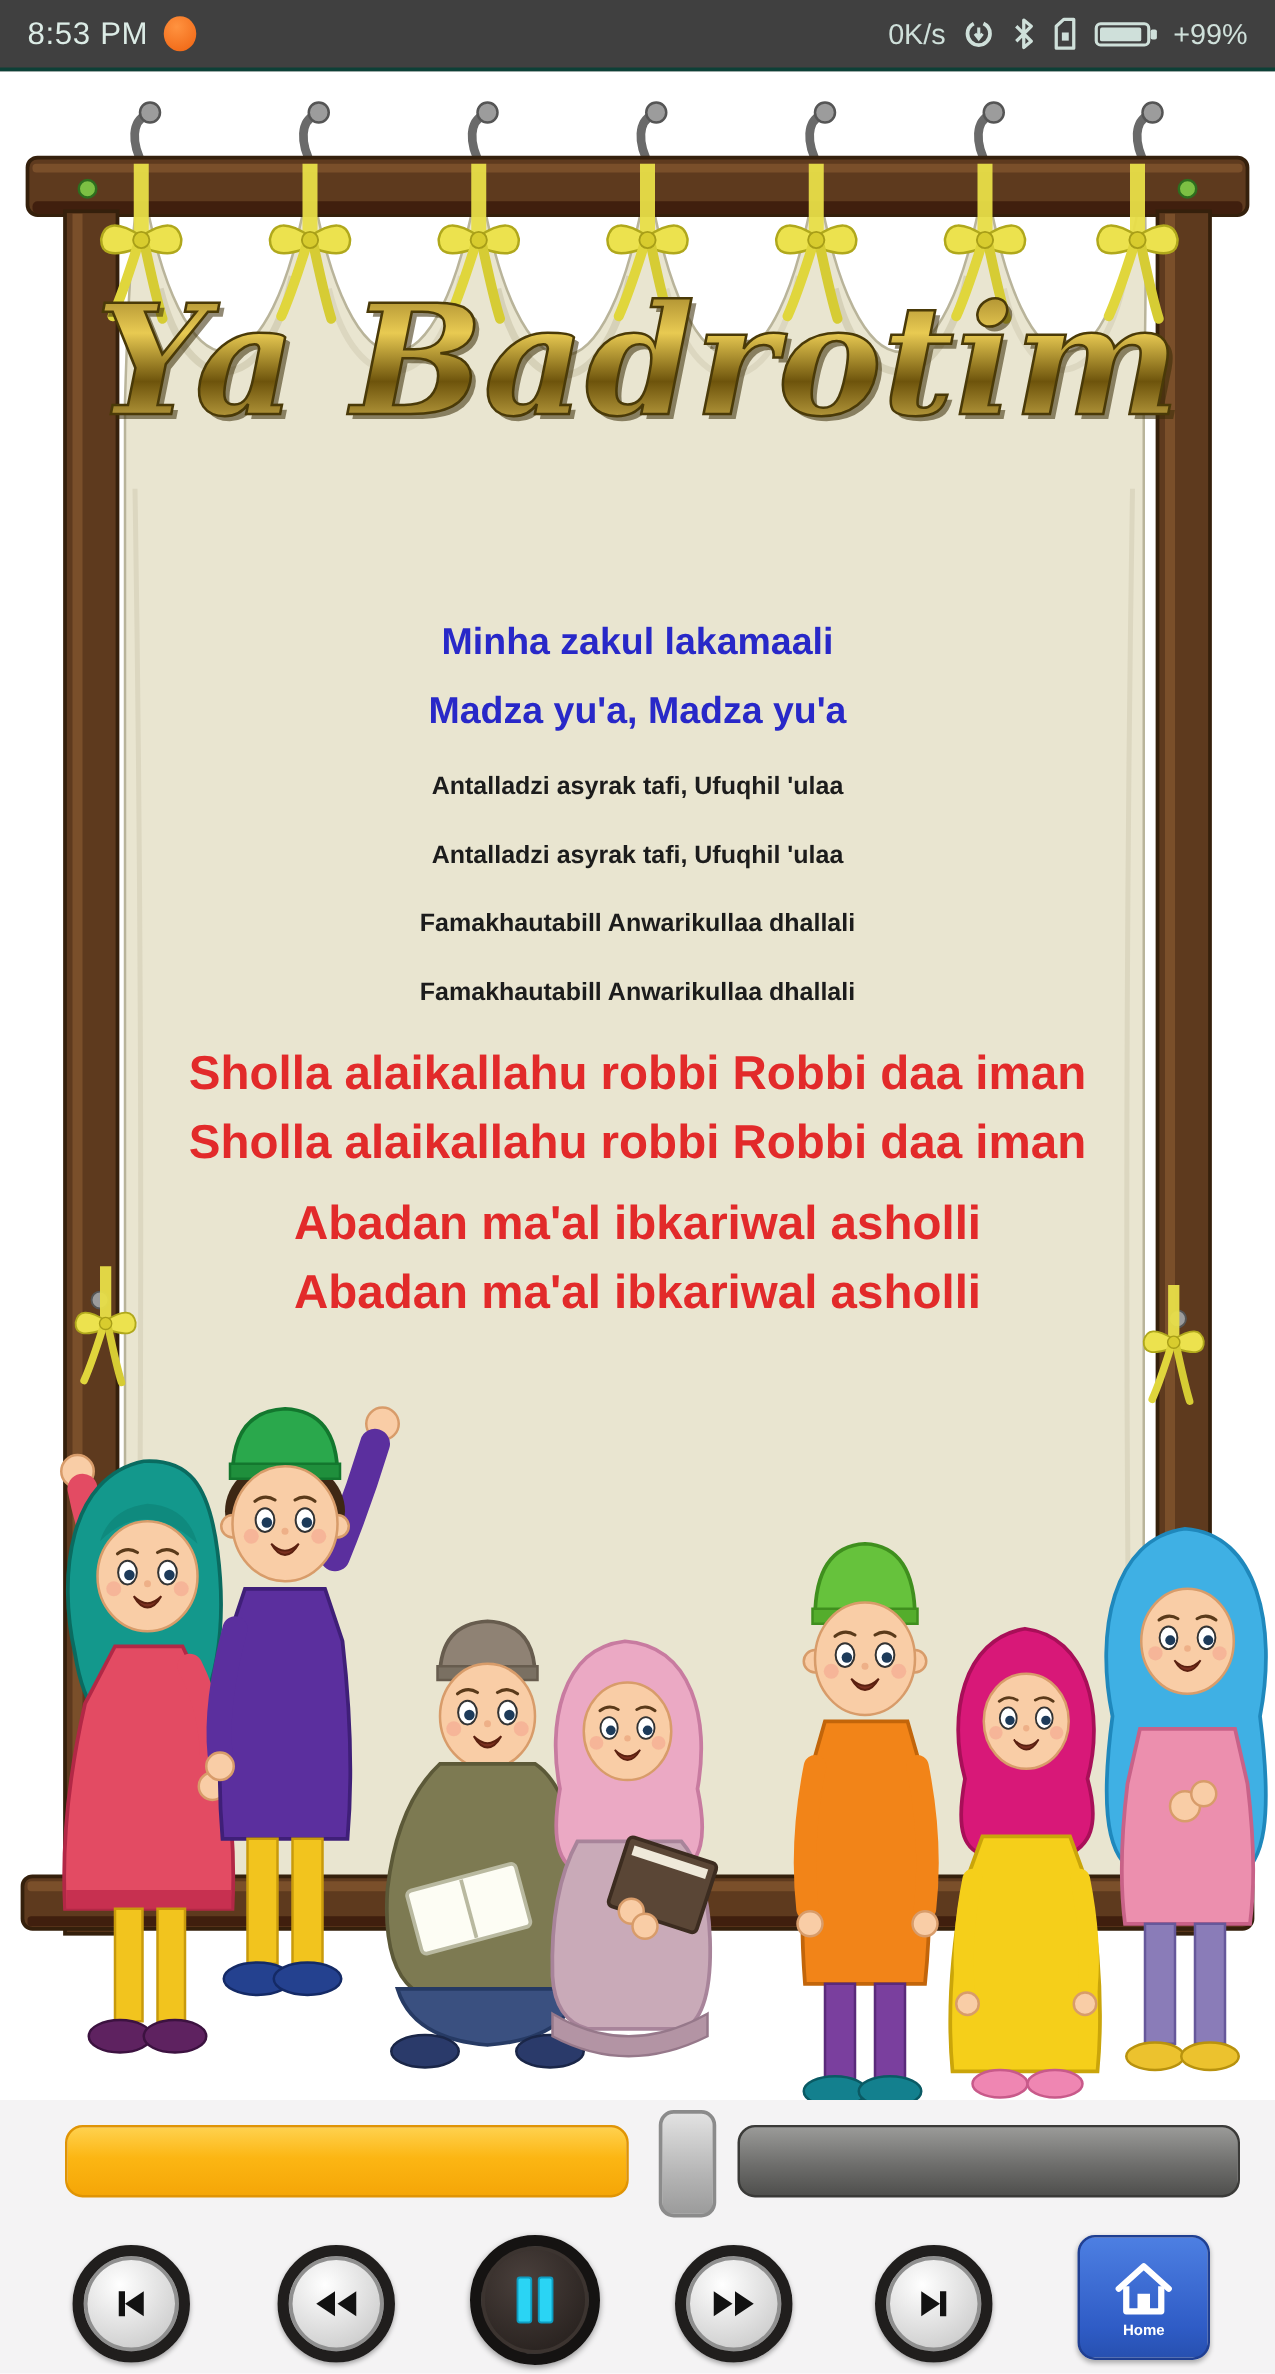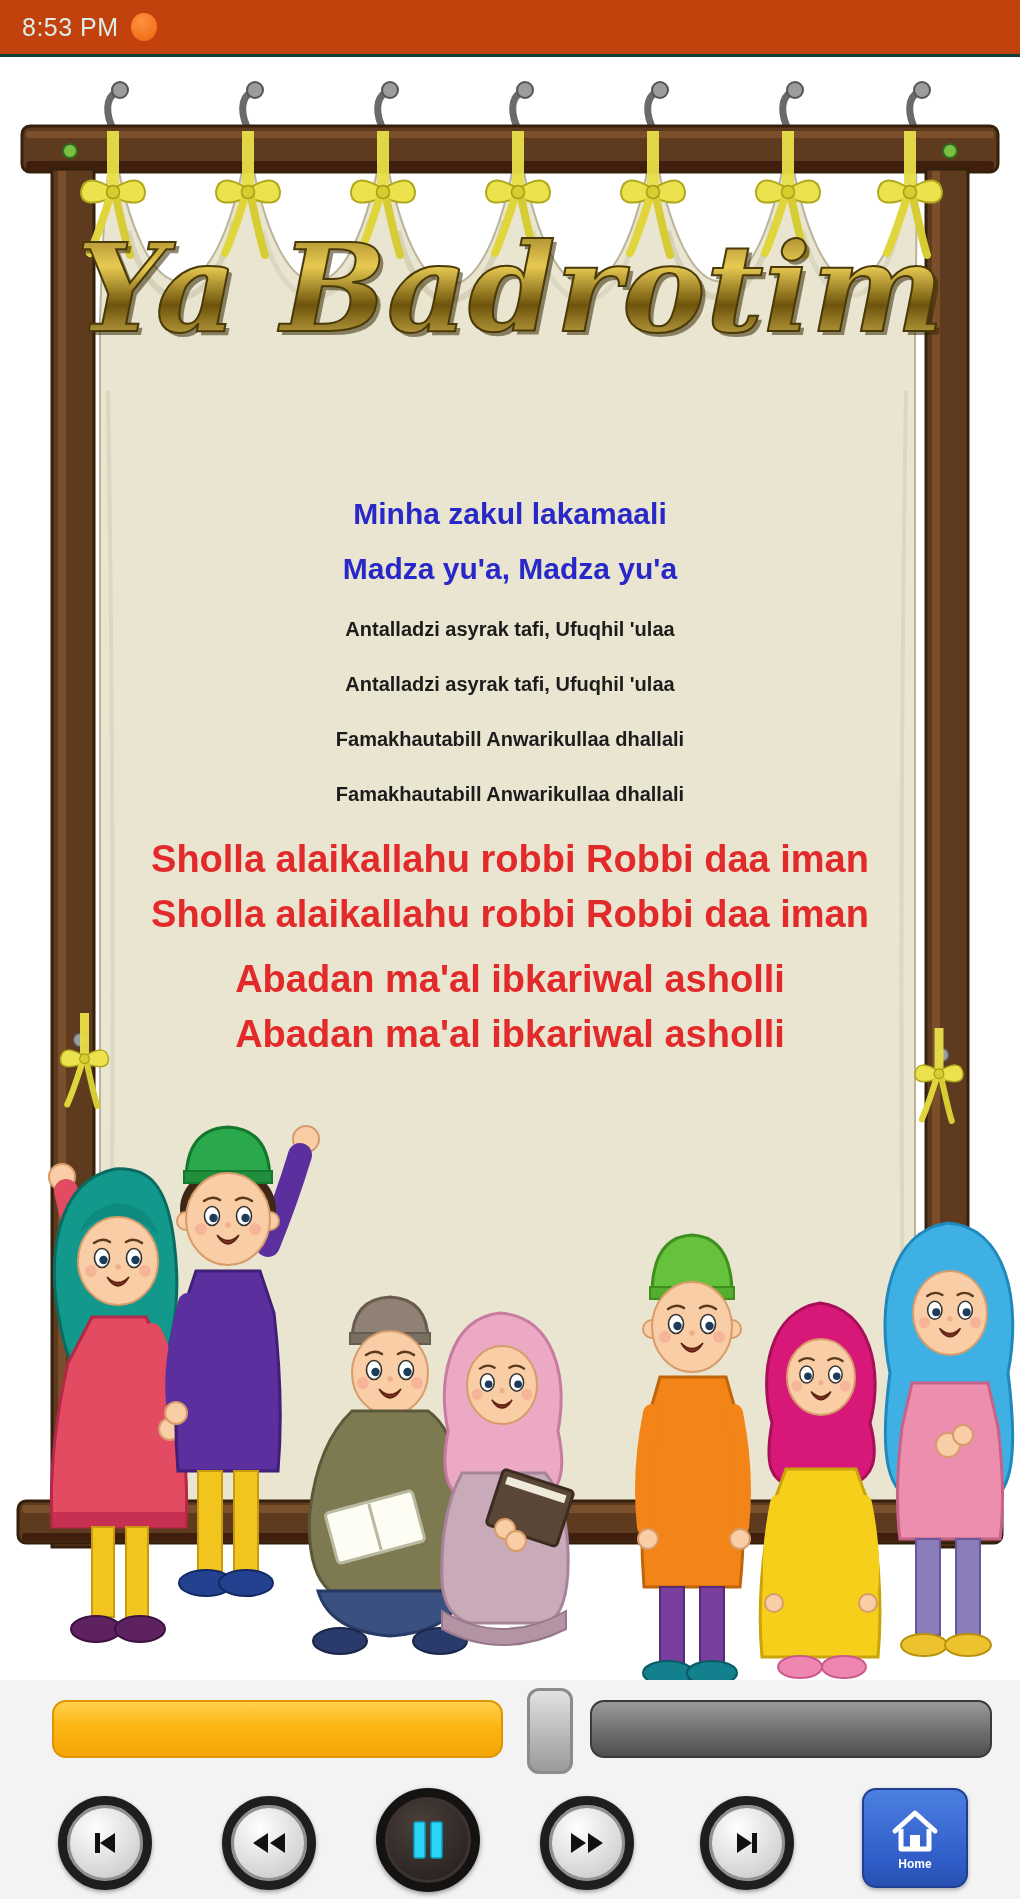--- a/index.html
+++ b/index.html
@@ -4,21 +4,21 @@
 <style>
   html,body{margin:0;padding:0;}
   body{
     width:1020px;height:1899px;position:relative;overflow:hidden;
     background:#ffffff;font-family:"Liberation Sans",sans-serif;
     -webkit-font-smoothing:antialiased;
   }
   
   .status-bar{
     position:absolute;top:0;left:0;width:1020px;height:57px;
-    background:#c2410c;border-bottom:3px solid #0d4037;
+    background:#404040;border-bottom:3px solid #0d4037;
     display:flex;align-items:center;justify-content:space-between;
     color:#d8e8e2;box-sizing:border-box;padding:4px 22px;
   }
   .sb-left,.sb-right{display:flex;align-items:center;gap:12px;}
   .sb-time{font-size:25px;color:#dcece6;letter-spacing:0.5px;}
   .sb-dot{width:26px;height:28px;border-radius:50%;background:radial-gradient(circle at 40% 30%,#ff9340,#ef6210);}
   .sb-text{font-size:23px;color:#cfe0da;}
   .sb-icon{display:block;}
   
   .poster-area{position:absolute;top:57px;left:0;width:1020px;height:1623px;background:#ffffff;margin-top:14px;}
@@ -81,20 +81,40 @@
   }
   .home-label{font-size:12px;color:#ffffff;font-weight:bold;}
 </style>
 </head>
 <body>
 
 <div class="status-bar">
   <div class="sb-left">
     <span class="sb-time">8:53 PM</span>
     <span class="sb-dot"></span>
+  </div>
+  <div class="sb-right">
+    <span class="sb-text">0K/s</span>
+    <svg class="sb-icon" width="28" height="28" viewBox="0 0 28 28">
+      <circle cx="14" cy="14" r="9" fill="none" stroke="#cfe0da" stroke-width="3" stroke-dasharray="38 8"></circle>
+      <path d="M14 9 L14 17 M11 14 L14 18 L17 14" stroke="#cfe0da" stroke-width="2.5" fill="none"></path>
+    </svg>
+    <svg class="sb-icon" width="20" height="28" viewBox="0 0 20 28">
+      <path d="M4 8 L16 20 L10 25 L10 3 L16 8 L4 20" fill="none" stroke="#cfe0da" stroke-width="2.6" stroke-linejoin="round"></path>
+    </svg>
+    <svg class="sb-icon" width="22" height="28" viewBox="0 0 22 28">
+      <path d="M4 8 L10 2.5 L18 2.5 L18 25.5 L4 25.5 Z" fill="none" stroke="#cfe0da" stroke-width="2.6" stroke-linejoin="round"></path>
+      <rect x="8.5" y="13" width="5.5" height="6.5" fill="#cfe0da"></rect>
+    </svg>
+    <svg class="sb-icon" width="52" height="28" viewBox="0 0 52 28">
+      <rect x="2" y="6" width="42" height="17" rx="3.5" fill="none" stroke="#cfe0da" stroke-width="2.5"></rect>
+      <rect x="5" y="9" width="33" height="11" rx="1.5" fill="#cfe0da"></rect>
+      <rect x="45.5" y="10.5" width="5" height="8" rx="1.5" fill="#cfe0da"></rect>
+    </svg>
+    <span class="sb-text">+99%</span>
   </div>
 </div>
 
 <div class="poster-area">
 
   <svg class="poster-svg" width="1020" height="1623" viewBox="0 0 1020 1623">
     <defs>
       <g id="fx">
         <path d="M -24 -20 Q -16 -26 -8 -21" stroke="#5a3a1a" fill="none" stroke-width="2.5" stroke-linecap="round"></path>
         <path d="M 8 -21 Q 16 -26 24 -20" stroke="#5a3a1a" fill="none" stroke-width="2.5" stroke-linecap="round"></path>

